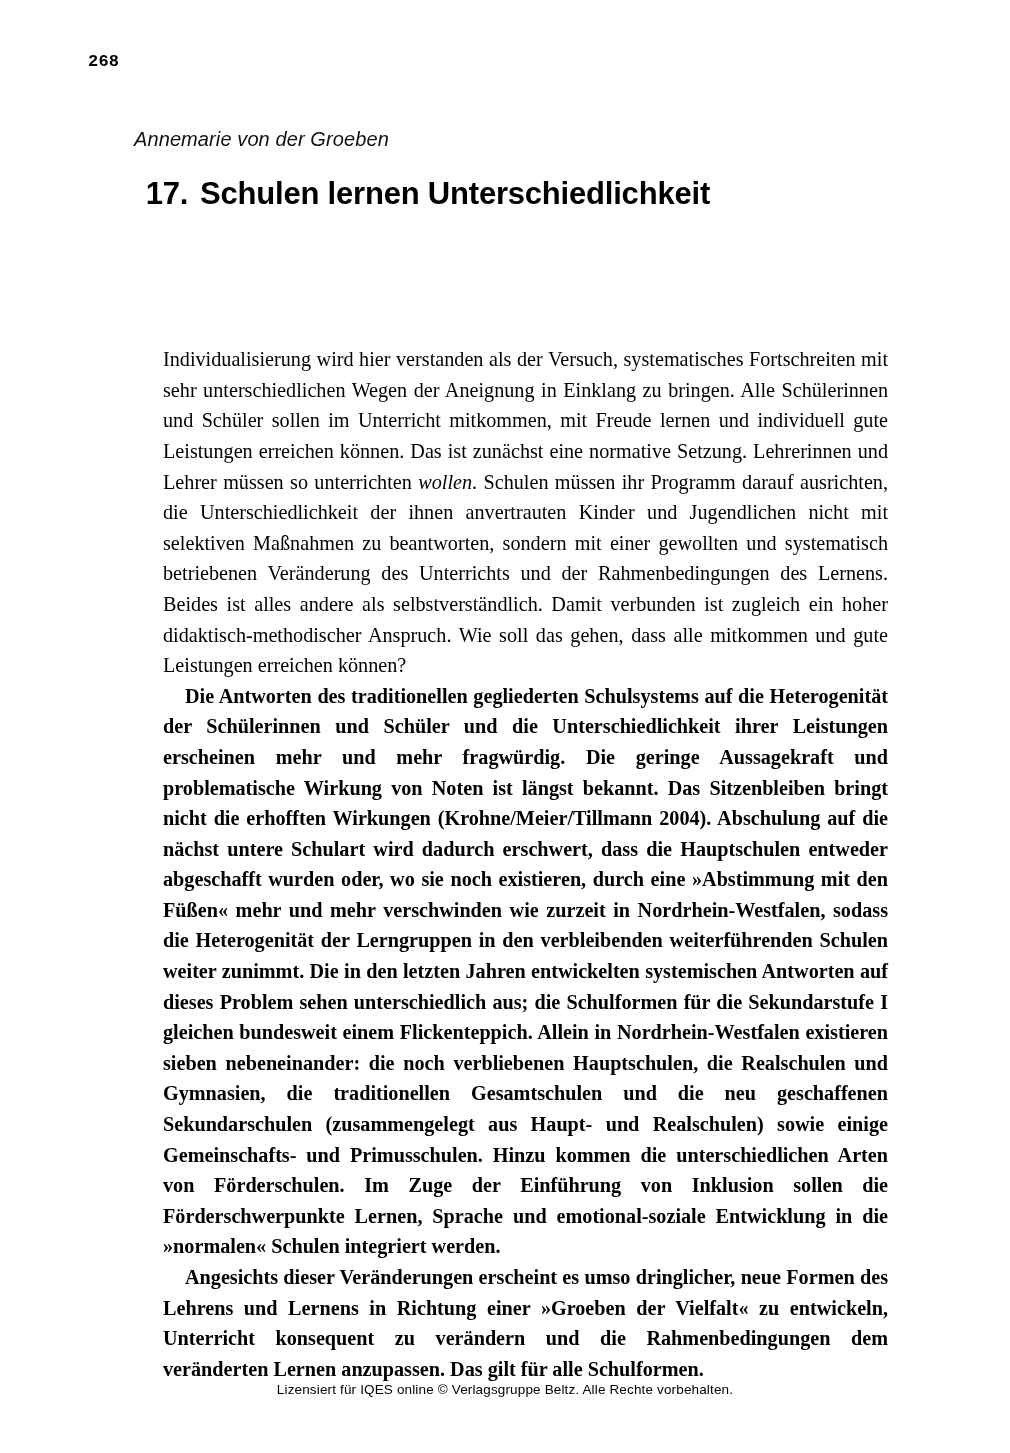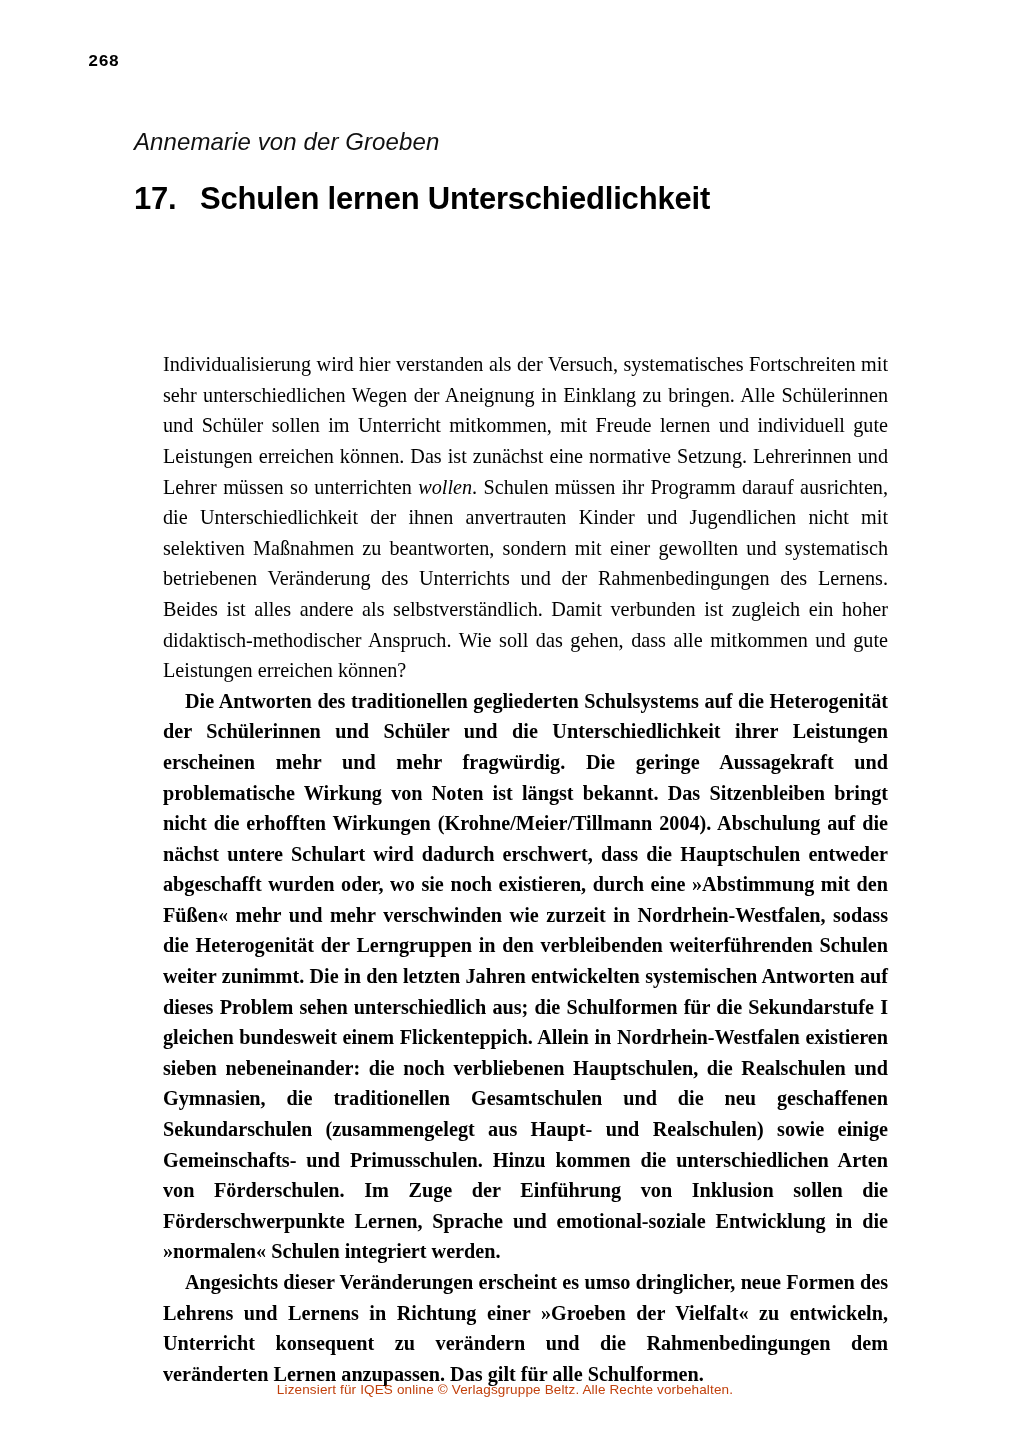--- a/index.html
+++ b/index.html
@@ -33,38 +33,39 @@
   }
   .content {
     position: absolute;
     left: 134px;
     top: 128px;
     width: 754px;
   }
   .author {
     font-family: "Liberation Sans", sans-serif;
     font-style: italic;
-    font-size: 24px;
+    font-size: 20px;
     color: #111;
     margin: 0 0 24px 0;
     letter-spacing: 0.1px;
   }
   .chapter-title {
     font-family: "Liberation Sans", sans-serif;
     font-weight: bold;
     font-size: 31px;
     line-height: 1.2;
     margin: 0;
     color: #000;
     white-space: pre;
     letter-spacing: -0.2px;
   }
   .chapter-title .num {
     display: inline-block;
     min-width: 66px;
+    text-align: center;
   }
   .body-text {
     margin-top: 132px;
     margin-left: 29px;
   }
   .body-text p {
     margin: 0;
     text-align: justify;
     text-justify: inter-word;
     font-size: 20.2px;
@@ -80,21 +81,21 @@
     font-style: italic;
   }
   .footer {
     position: absolute;
     left: 0;
     right: 0;
     bottom: 56px;
     text-align: center;
     font-family: "Liberation Sans", sans-serif;
     font-size: 13.5px;
-    color: #c2410c;
+    color: #000000;
     letter-spacing: 0.15px;
   }
 </style>
 </head>
 <body>
 
 <div class="page">
 
   <div class="page-number">268</div>
 

